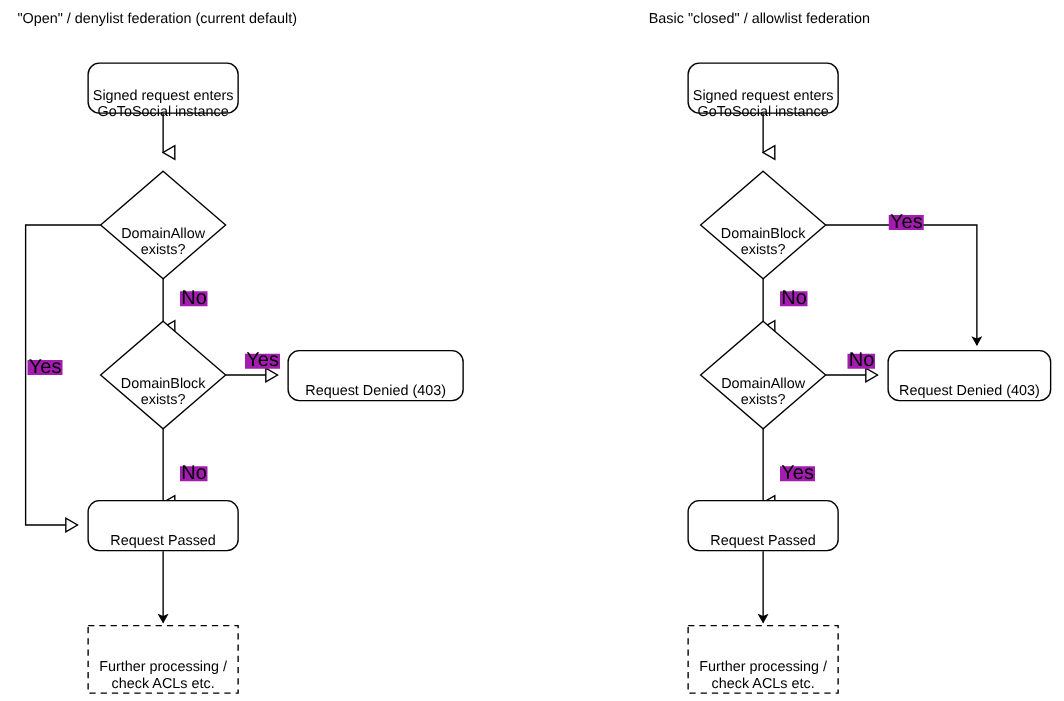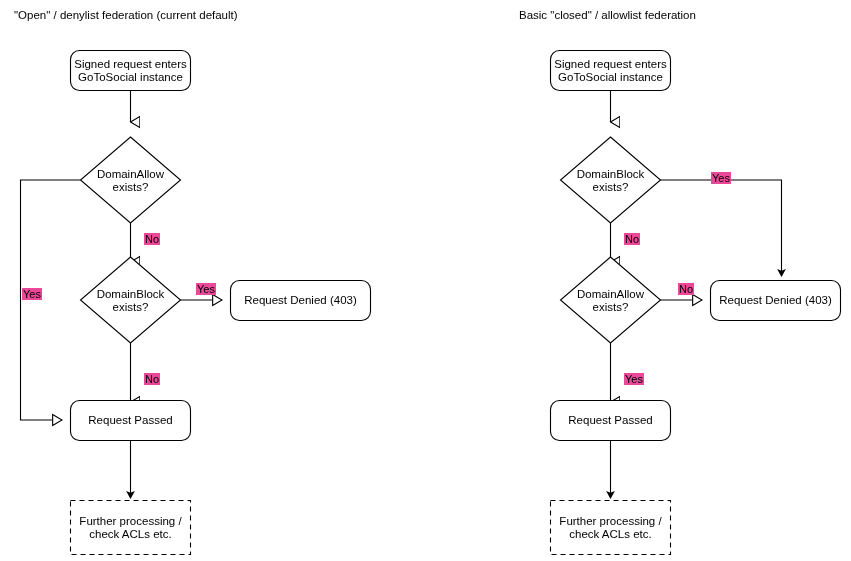--- a/index.html
+++ b/index.html
@@ -30,34 +30,35 @@
     position: absolute;
     display: flex;
     align-items: center;
     justify-content: center;
     text-align: center;
     font-size: 11.5px;
     line-height: 13px;
     color: #000000;
     white-space: pre-line;
     pointer-events: none;
+    margin-top: 13px;
   }
   .chart-title {
     position: absolute;
     font-size: 11.5px;
     line-height: 14px;
     color: #000000;
     white-space: nowrap;
   }
   .edge-label {
     position: absolute;
-    font-size: 11px;
+    font-size: 16px;
     line-height: 12px;
     color: #000000;
-    background: #ec4899;
+    background: #a21caf;
     padding: 0 1px;
     white-space: nowrap;
   }
 </style>
 </head>
 <body>
 
 <div id="canvas">
 
   <svg id="svg-layer" viewBox="0 0 851 561" xmlns="http://www.w3.org/2000/svg">

